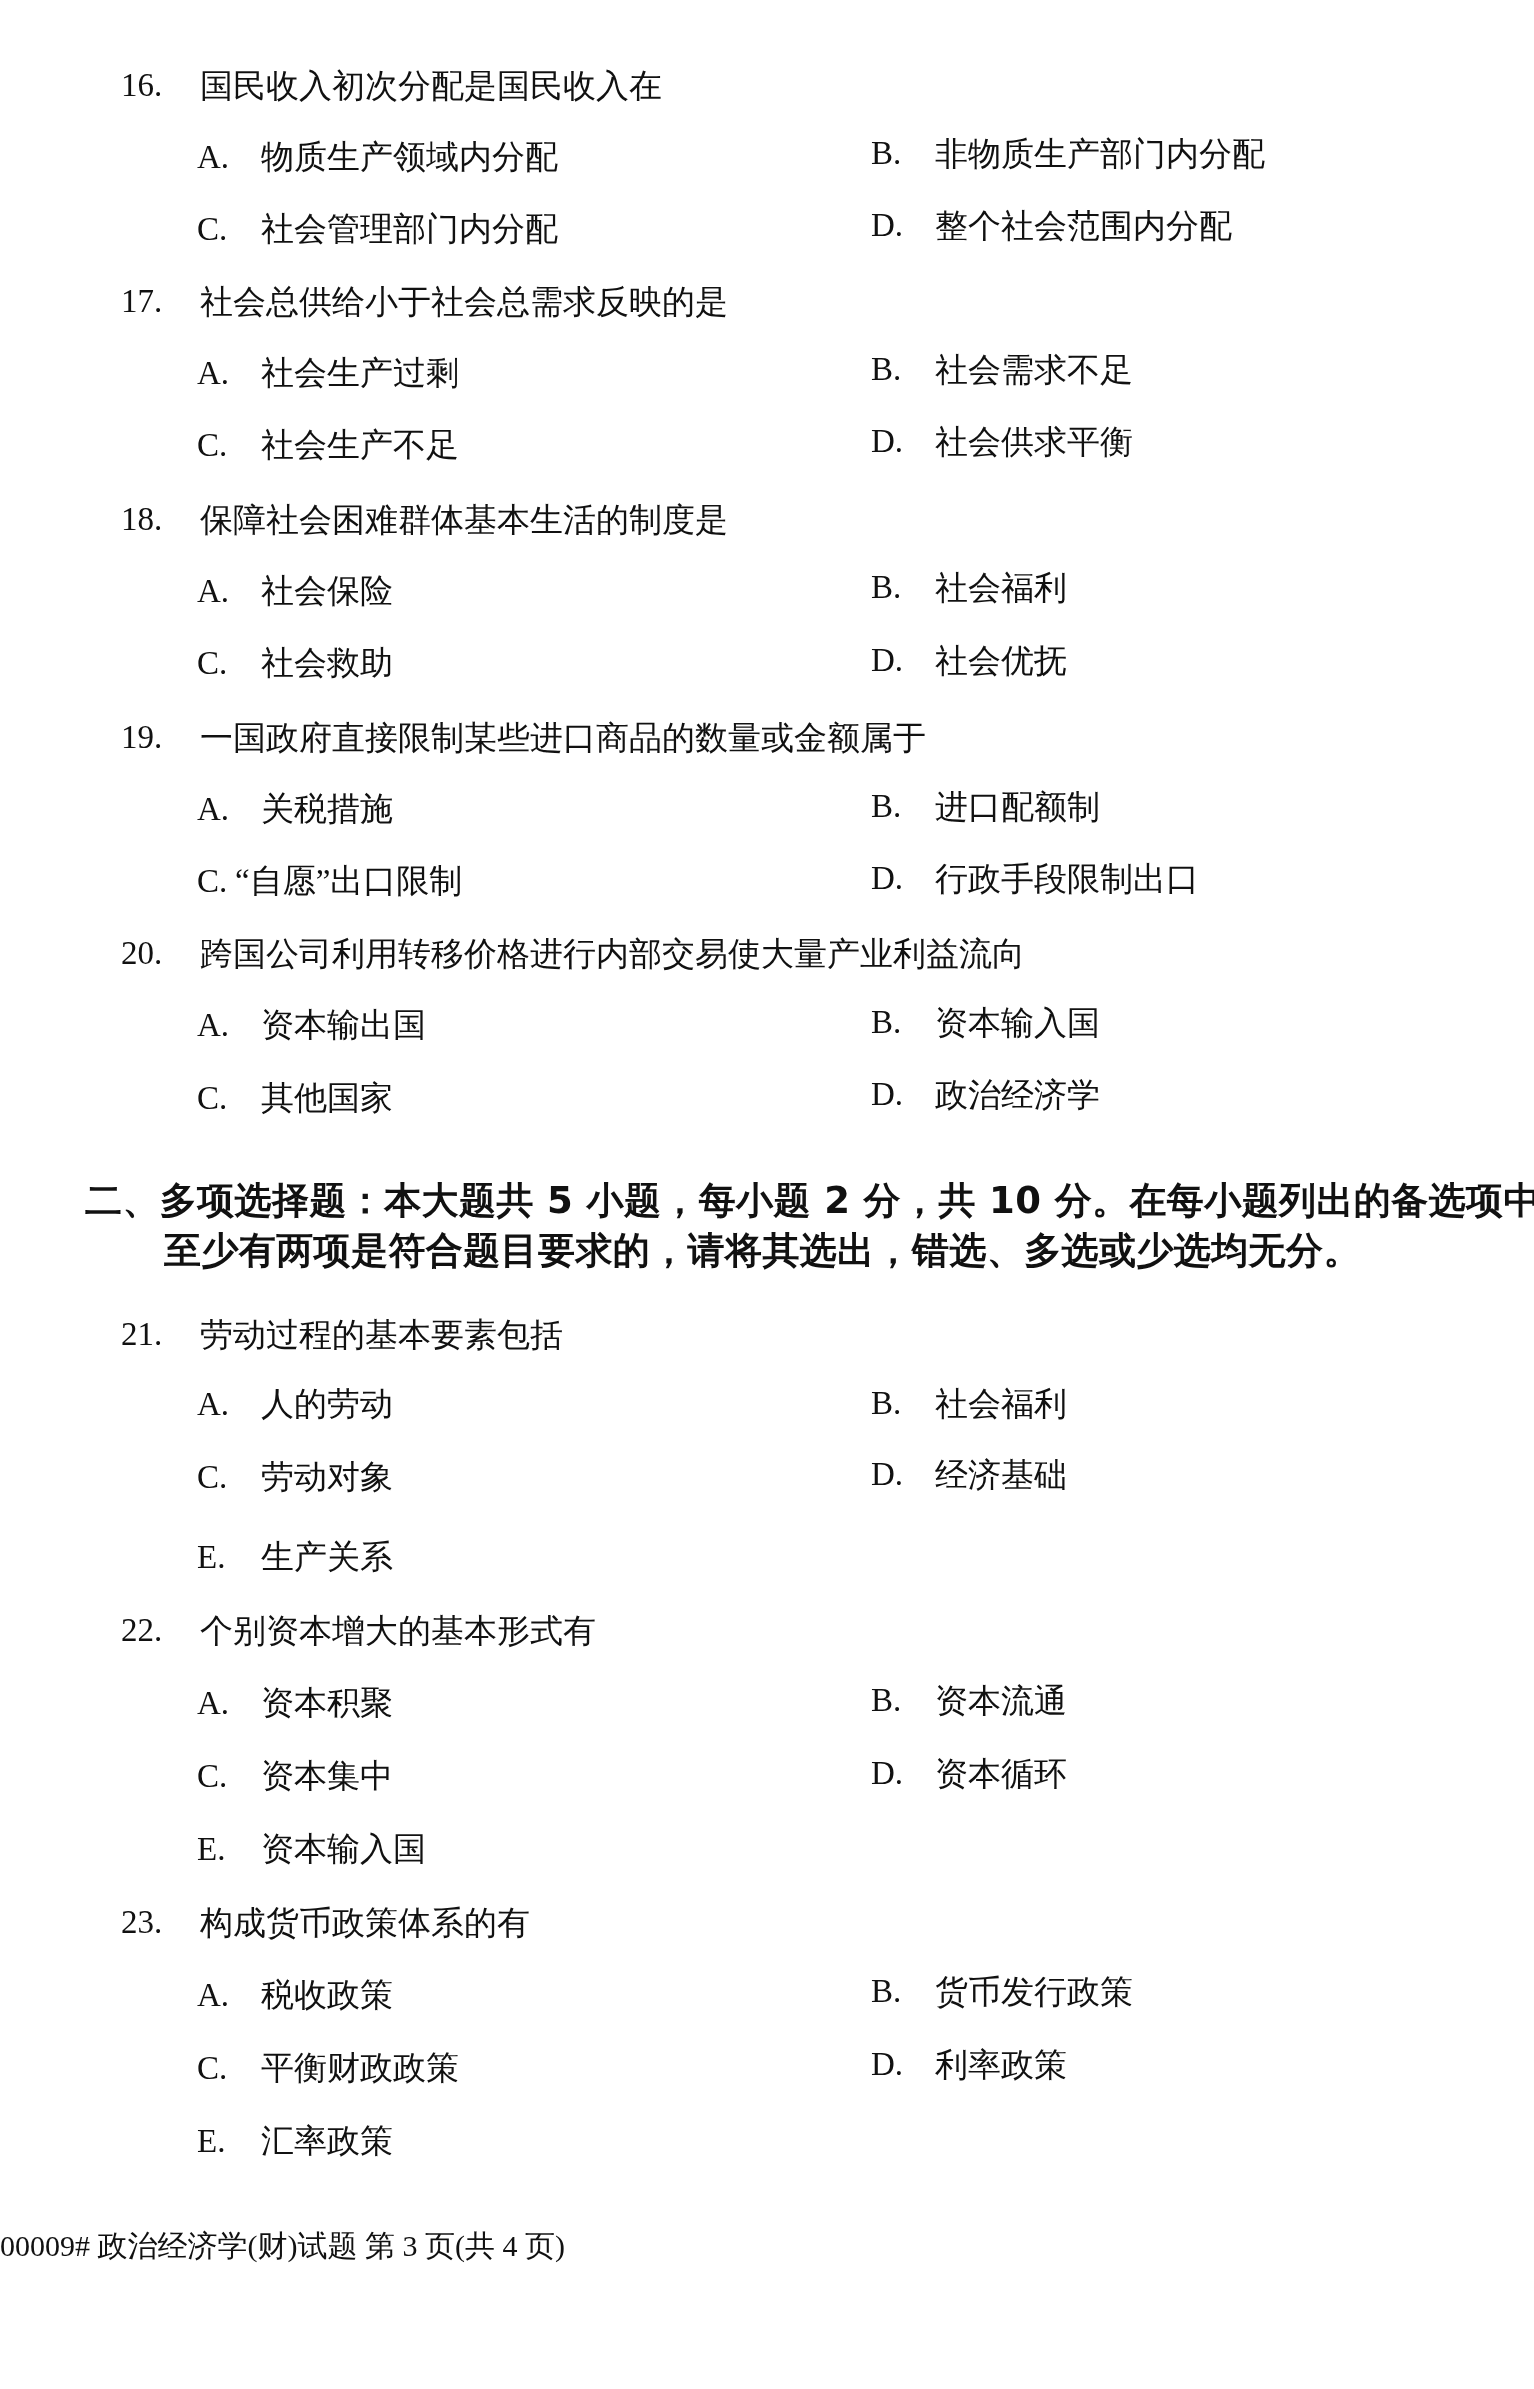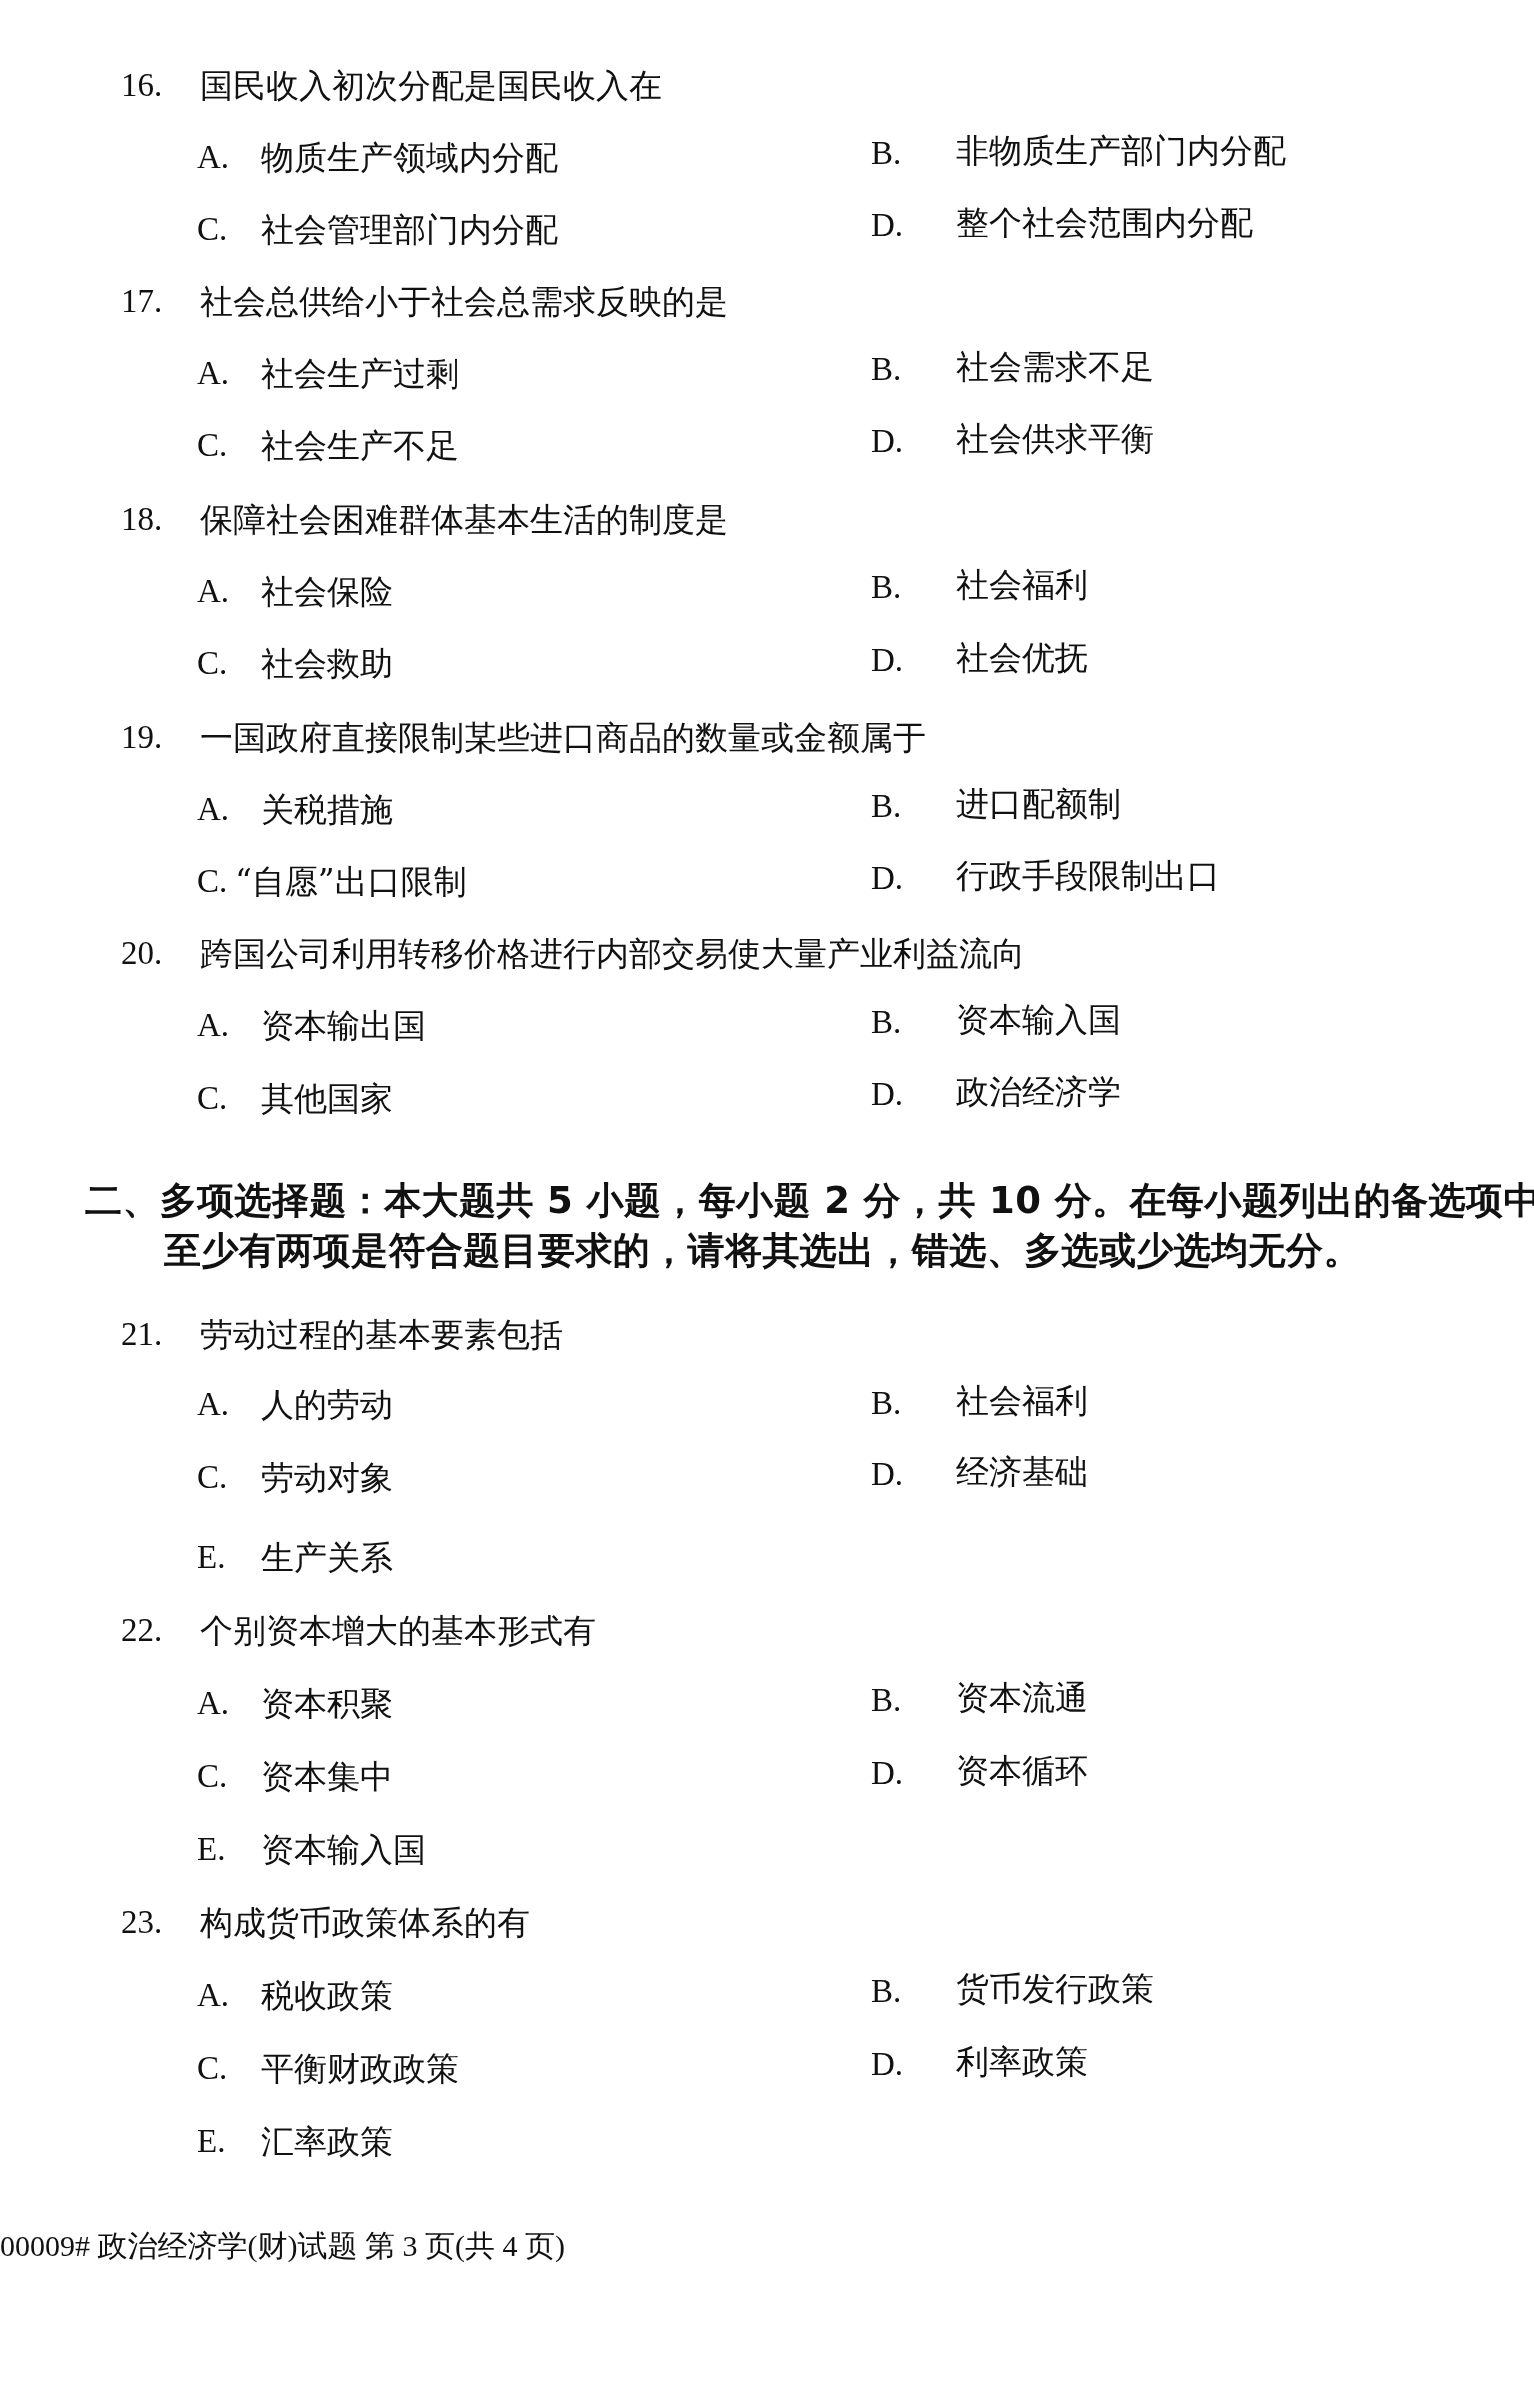--- a/index.html
+++ b/index.html
@@ -43,23 +43,23 @@
     }
     .opt-label {
       position: absolute;
       font-family: "Liberation Serif", "DejaVu Serif", serif;
       font-size: 33px;
     }
     .opt-text {
       position: absolute;
     }
     .col-left .opt-label { left: 161px; }
-    .col-left .opt-text { left: 225px; }
+    .col-left .opt-text { left: 225px; font-family: Liberation Serif, serif; }
     .col-right .opt-label { left: 835px; }
-    .col-right .opt-text { left: 920px; font-family: Liberation Mono, monospace; }
+    .col-right .opt-text { left: 899px; }
     .section-head {
       position: absolute;
       left: 85px;
       font-weight: bold;
       font-family: "DejaVu Sans", "Liberation Sans", sans-serif;
       font-size: 37px;
       line-height: 39px;
       white-space: nowrap;
       letter-spacing: 0.4px;
     }

